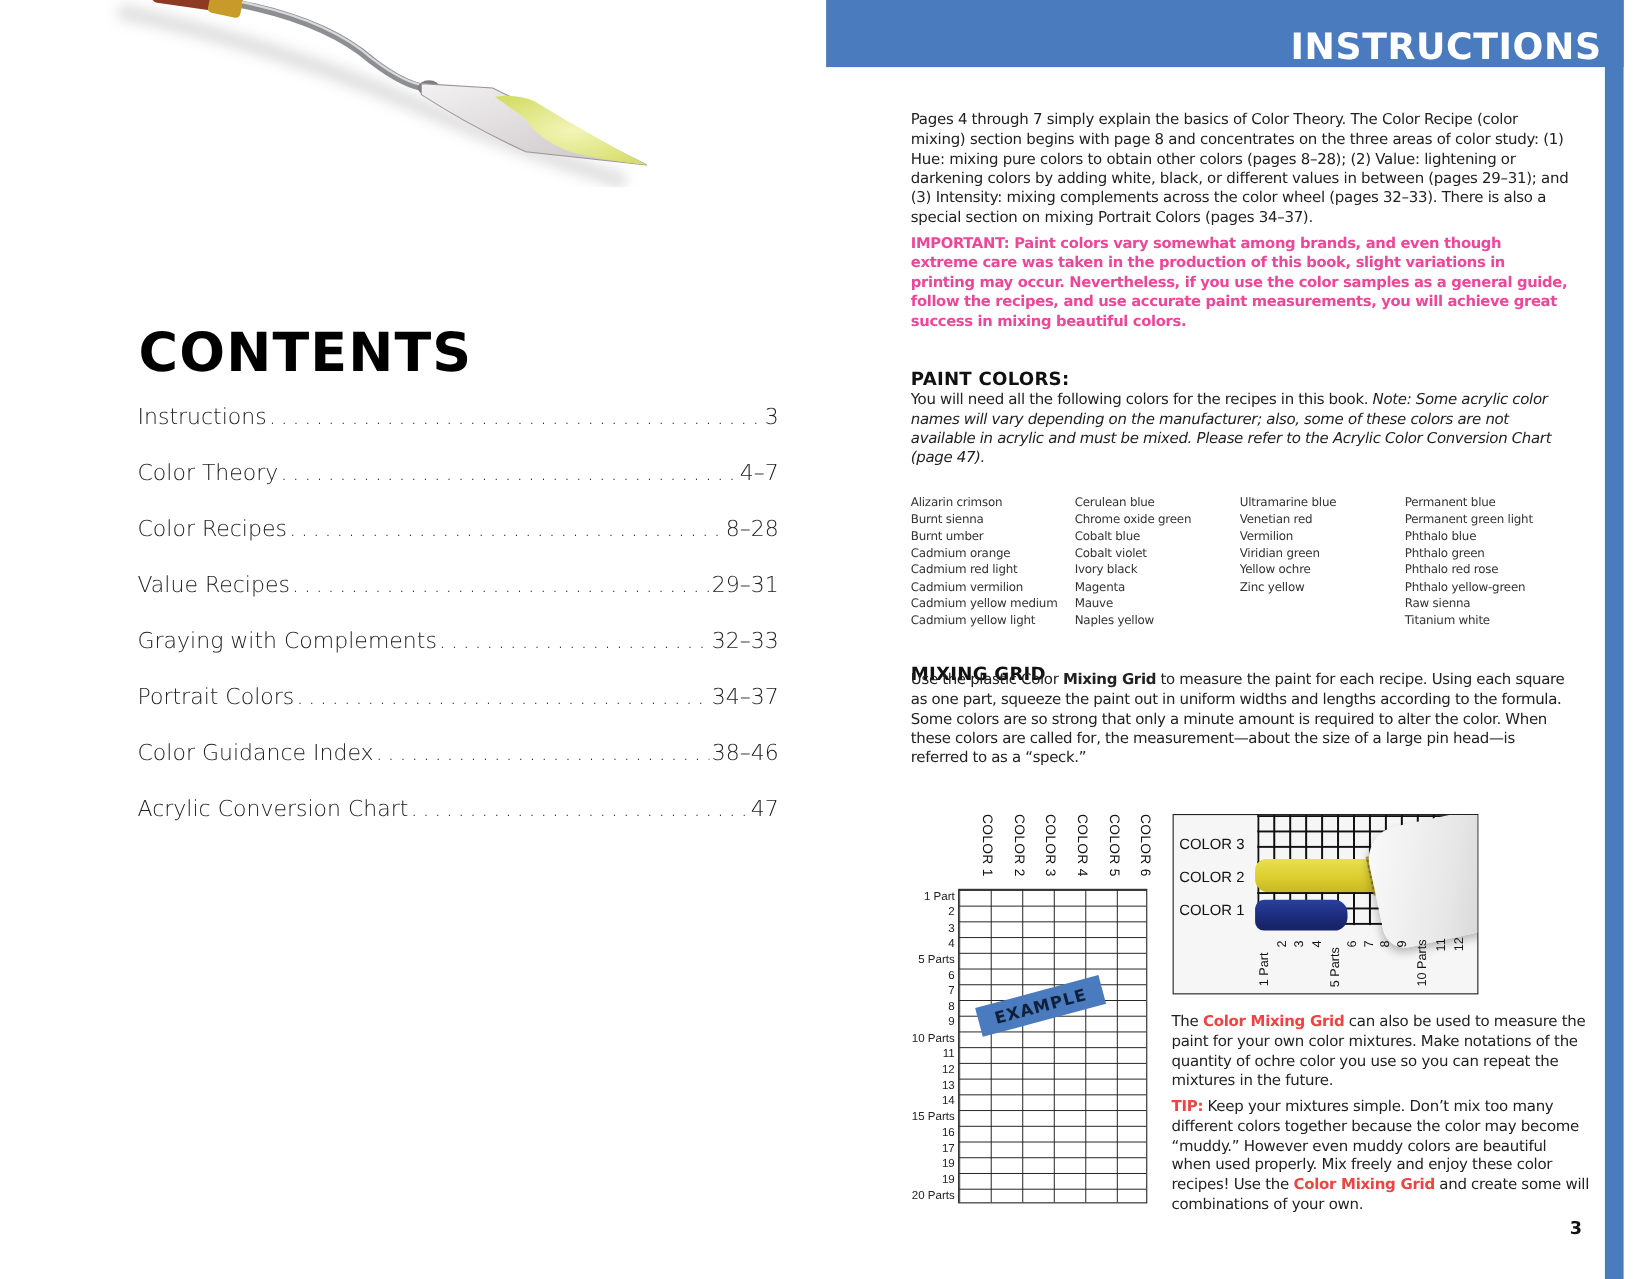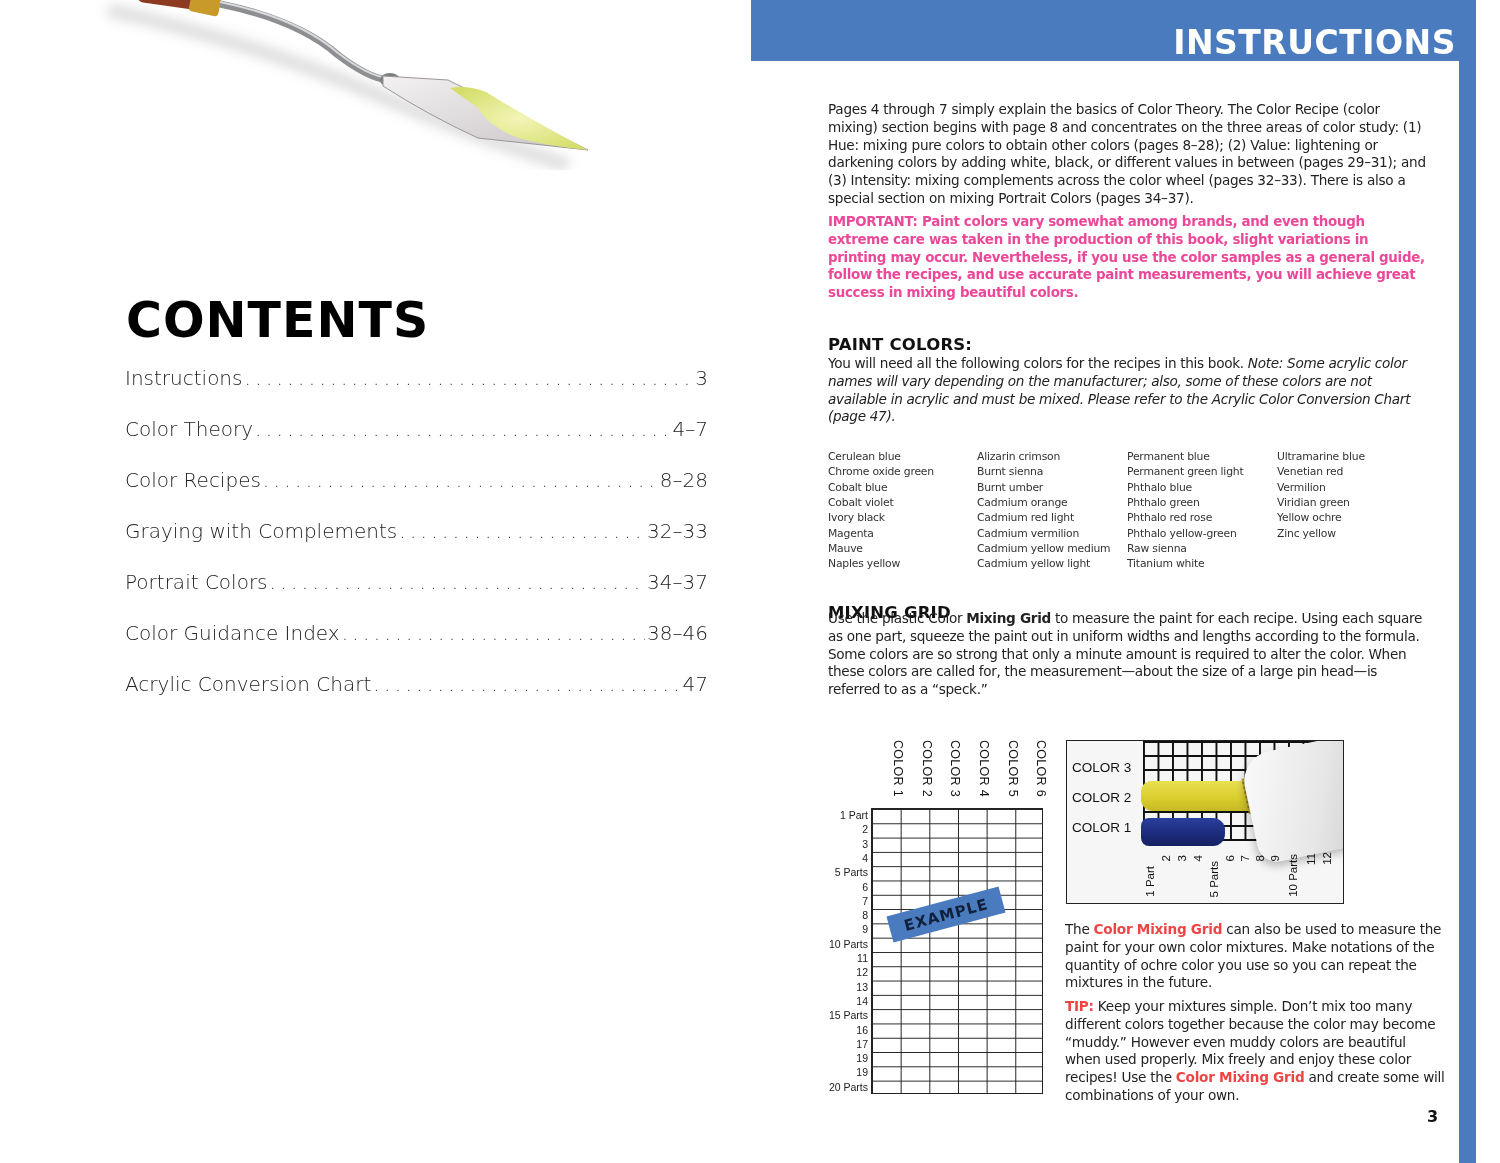--- a/index.html
+++ b/index.html
@@ -183,20 +183,25 @@
       <span class="label">Color Theory</span>
       <span class="dots"></span>
       <span class="page">4–7</span>
     </div>
     <div class="toc-row">
       <span class="label">Color Recipes</span>
       <span class="dots"></span>
       <span class="page">8–28</span>
     </div>
     <div class="toc-row">
+      <span class="label">Value Recipes</span>
+      <span class="dots"></span>
+      <span class="page">29–31</span>
+    </div>
+    <div class="toc-row">
       <span class="label">Graying with Complements</span>
       <span class="dots"></span>
       <span class="page">32–33</span>
     </div>
     <div class="toc-row">
       <span class="label">Portrait Colors</span>
       <span class="dots"></span>
       <span class="page">34–37</span>
     </div>
     <div class="toc-row">
@@ -216,57 +221,57 @@
 <div class="side-stripe"></div>
 <div class="header-title">INSTRUCTIONS</div>
 
 <p class="body-text intro">Pages 4 through 7 simply explain the basics of Color Theory. The Color Recipe (color mixing) section begins with page 8 and concentrates on the three areas of color study: (1) Hue: mixing pure colors to obtain other colors (pages 8–28); (2) Value: lightening or darkening colors by adding white, black, or different values in between (pages 29–31); and (3) Intensity: mixing complements across the color wheel (pages 32–33). There is also a special section on mixing Portrait Colors (pages 34–37).</p>
 <p class="body-text important">IMPORTANT: Paint colors vary somewhat among brands, and even though extreme care was taken in the production of this book, slight variations in printing may occur. Nevertheless, if you use the color samples as a general guide, follow the recipes, and use accurate paint measurements, you will achieve great success in mixing beautiful colors.</p>
 
 <div class="section-title paint-title">PAINT COLORS:</div>
 <p class="body-text paint-desc"><span>You will need all the following colors for the recipes in this book. </span><em>Note: Some acrylic color names will vary depending on the manufacturer; also, some of these colors are not available in acrylic and must be mixed. Please refer to the Acrylic Color Conversion Chart (page 47).</em></p>
 
 <div class="colors-grid">
+  <div class="colors-col">
+    <span>Alizarin crimson</span>
+    <span>Burnt sienna</span>
+    <span>Burnt umber</span>
+    <span>Cadmium orange</span>
+    <span>Cadmium red light</span>
+    <span>Cadmium vermilion</span>
+    <span>Cadmium yellow medium</span>
+    <span>Cadmium yellow light</span>
+  </div>
   <div class="colors-col">
     <span>Cerulean blue</span>
     <span>Chrome oxide green</span>
     <span>Cobalt blue</span>
     <span>Cobalt violet</span>
     <span>Ivory black</span>
     <span>Magenta</span>
     <span>Mauve</span>
     <span>Naples yellow</span>
   </div>
   <div class="colors-col">
-    <span>Alizarin crimson</span>
-    <span>Burnt sienna</span>
-    <span>Burnt umber</span>
-    <span>Cadmium orange</span>
-    <span>Cadmium red light</span>
-    <span>Cadmium vermilion</span>
-    <span>Cadmium yellow medium</span>
-    <span>Cadmium yellow light</span>
+    <span>Ultramarine blue</span>
+    <span>Venetian red</span>
+    <span>Vermilion</span>
+    <span>Viridian green</span>
+    <span>Yellow ochre</span>
+    <span>Zinc yellow</span>
   </div>
   <div class="colors-col">
     <span>Permanent blue</span>
     <span>Permanent green light</span>
     <span>Phthalo blue</span>
     <span>Phthalo green</span>
     <span>Phthalo red rose</span>
     <span>Phthalo yellow-green</span>
     <span>Raw sienna</span>
     <span>Titanium white</span>
-  </div>
-  <div class="colors-col">
-    <span>Ultramarine blue</span>
-    <span>Venetian red</span>
-    <span>Vermilion</span>
-    <span>Viridian green</span>
-    <span>Yellow ochre</span>
-    <span>Zinc yellow</span>
   </div>
 </div>
 
 <div class="section-title mix-title">MIXING GRID</div>
 <p class="body-text mix-desc"><span>Use the plastic Color </span><b>Mixing Grid</b><span> to measure the paint for each recipe. Using each square as one part, squeeze the paint out in uniform widths and lengths according to the formula. Some colors are so strong that only a minute amount is required to alter the color. When these colors are called for, the measurement—about the size of a large pin head—is referred to as a “speck.”</span></p>
 
 <div class="grid-diagram">
   <div class="col-label" style="left:62px">COLOR 1</div>
   <div class="col-label" style="left:91px">COLOR 2</div>
   <div class="col-label" style="left:119px">COLOR 3</div>

